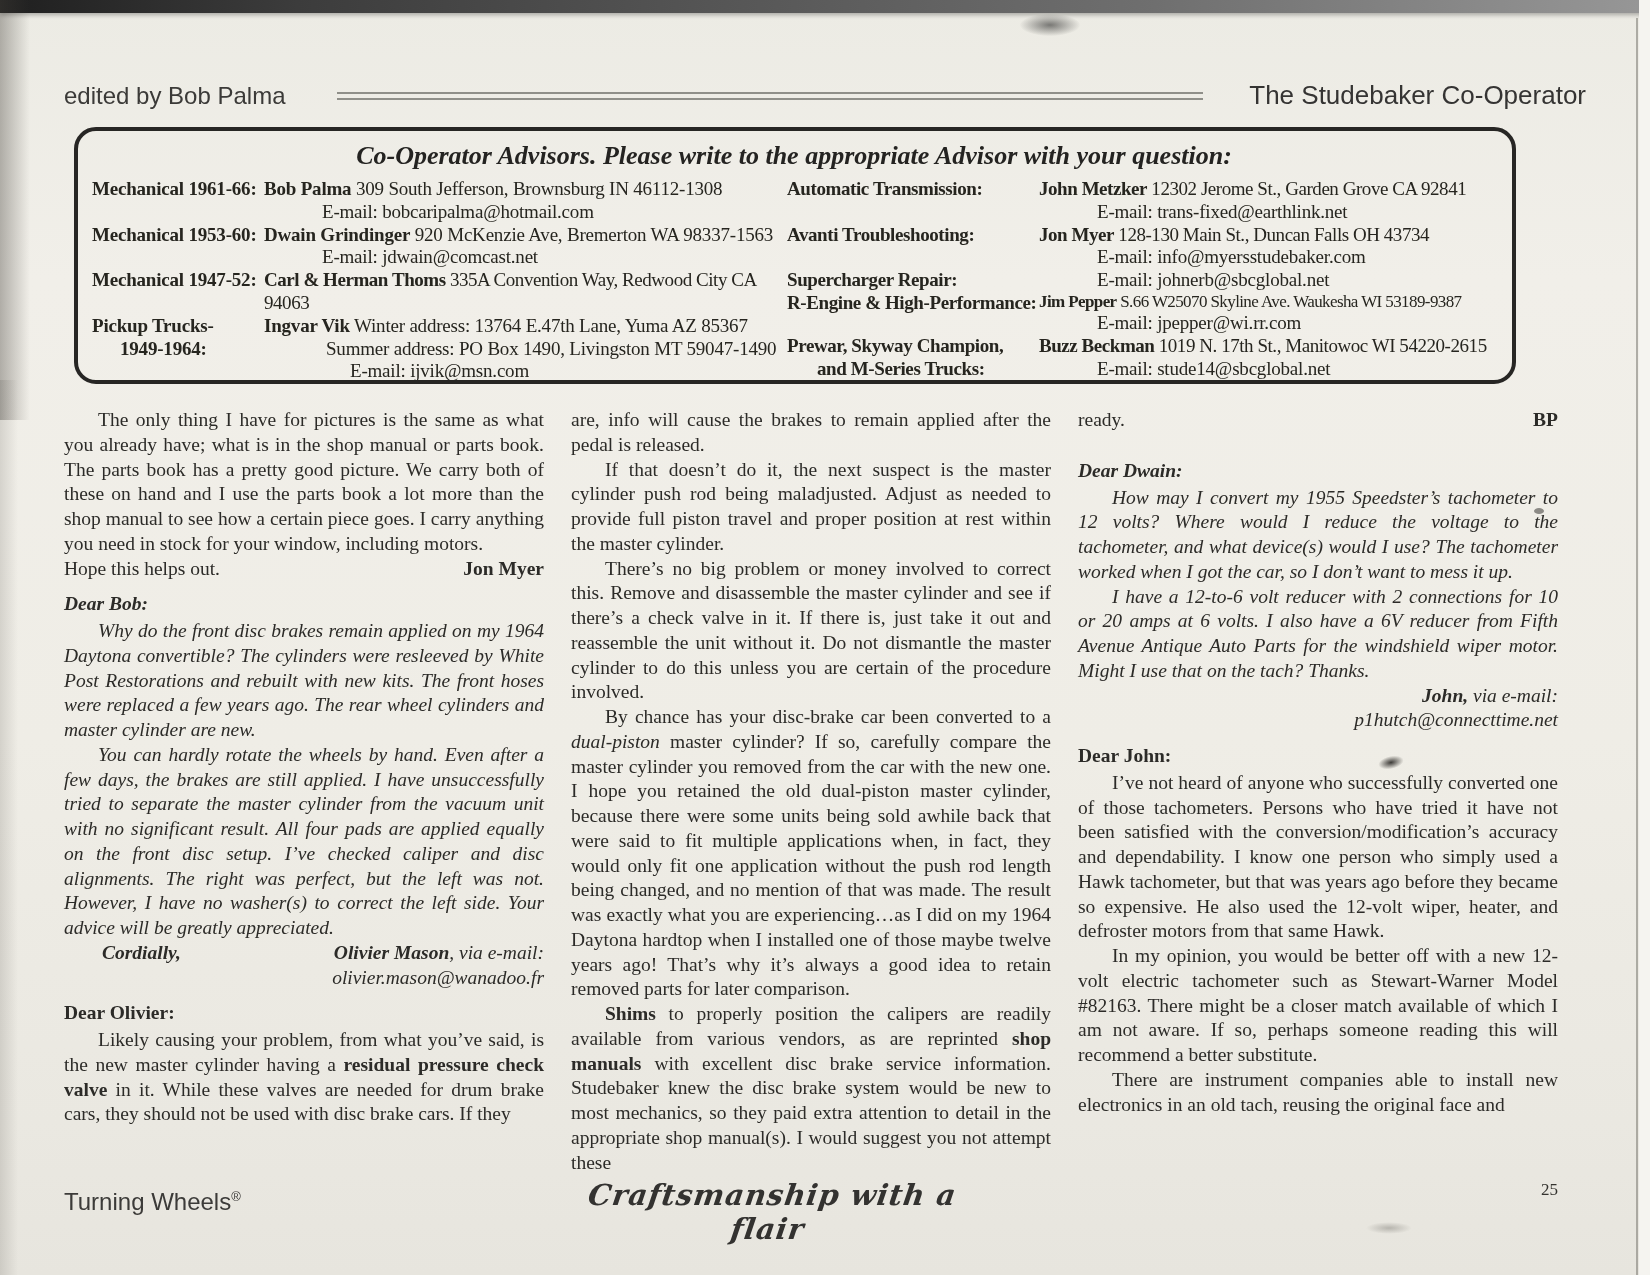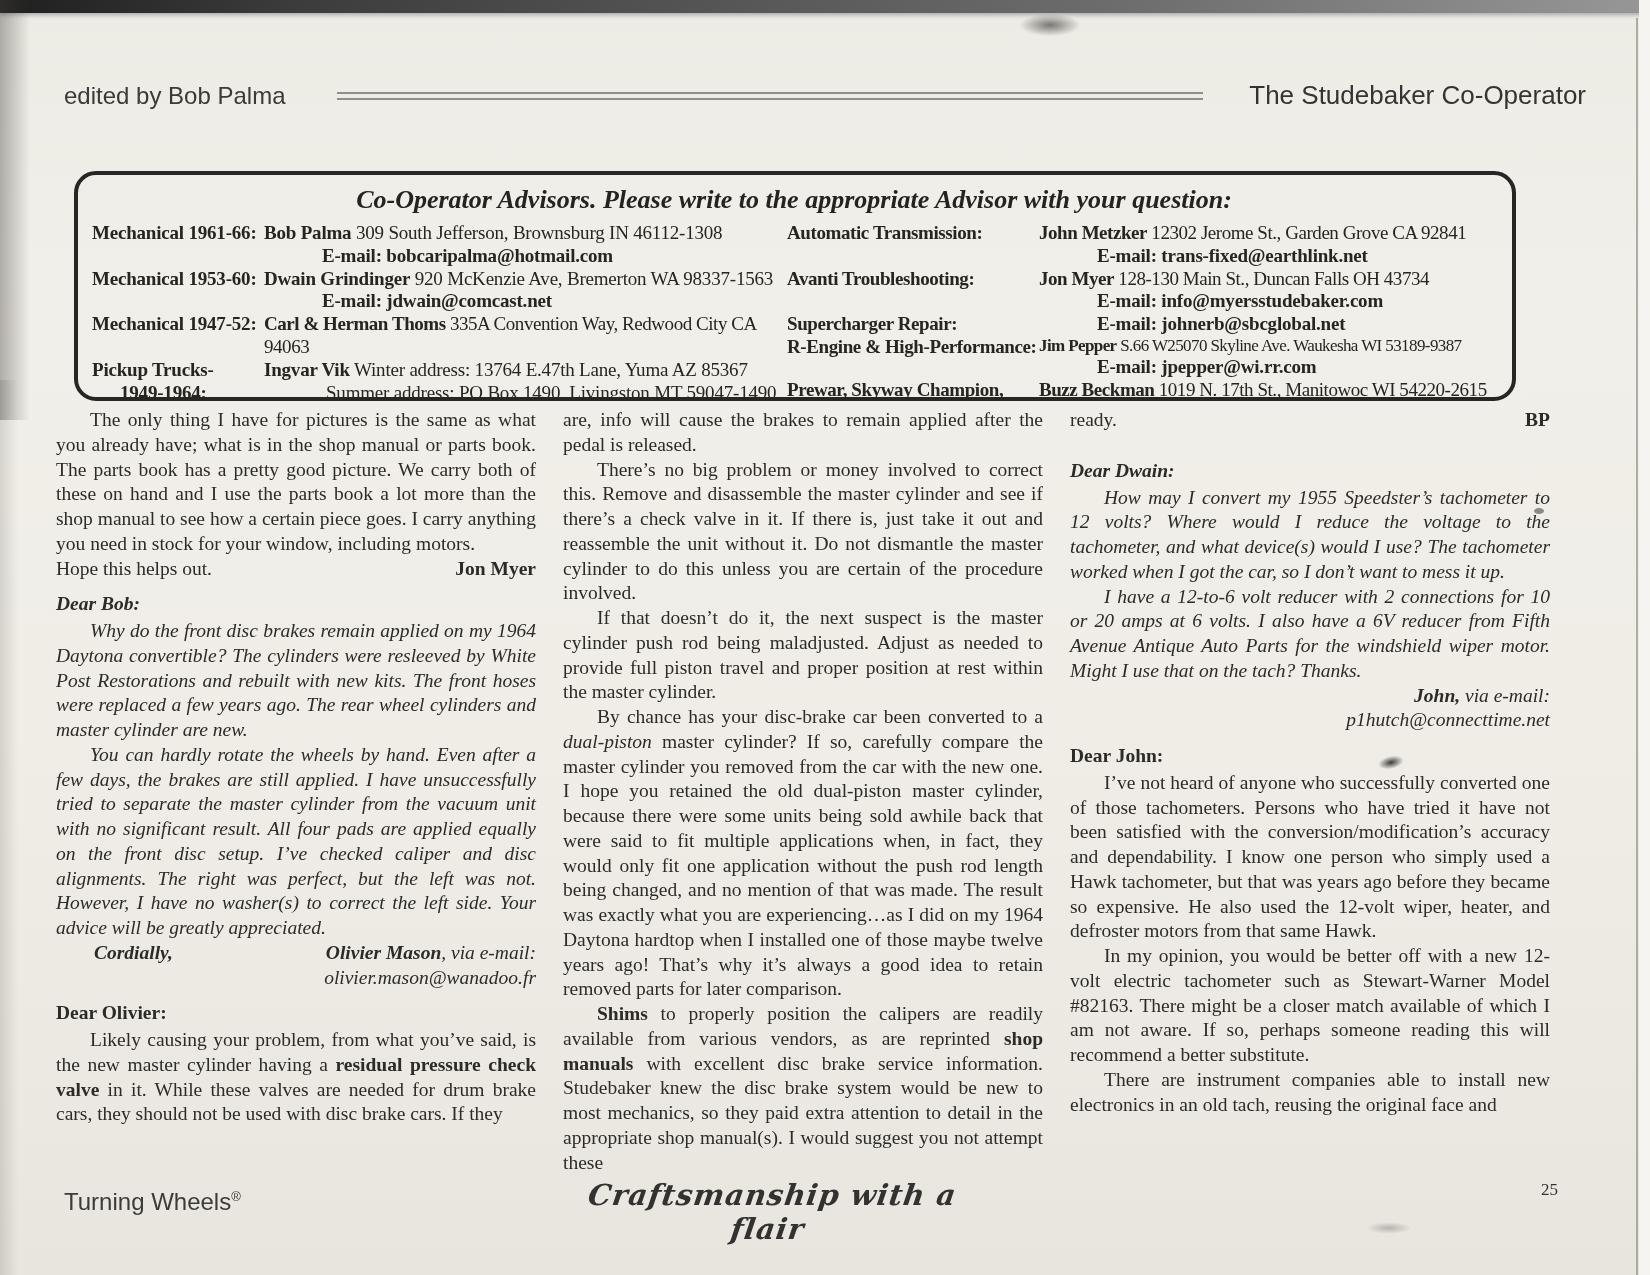--- a/index.html
+++ b/index.html
@@ -26,42 +26,42 @@
   .sm4{left:1366px;top:1222px;width:46px;height:12px;
        background:radial-gradient(ellipse at center,rgba(90,88,82,.35),rgba(90,88,82,0) 70%);}
   
   .hdr{position:absolute;left:64px;right:64px;top:80px;display:flex;align-items:center;
        font-family:"Liberation Sans", sans-serif;}
   .hdr-left{font-size:24px;color:#3b3a38;white-space:nowrap;}
   .hdr-rule{flex:1;height:4px;border-top:2px solid #70706b;border-bottom:2px solid #70706b;
             margin:0 46px 0 52px;opacity:.75;}
   .hdr-right{font-size:26px;color:#353433;white-space:nowrap;}
   
-  .advisors{position:absolute;left:74px;top:127px;width:1442px;height:230px;box-sizing:border-box;
-            border:4px solid #272624;border-radius:22px;padding:8px 16px 6px 14px;overflow:hidden;margin-top:44px;}
+  .advisors{position:absolute;left:74px;top:127px;width:1442px;height:257px;box-sizing:border-box;
+            border:4px solid #272624;border-radius:22px;padding:8px 16px 6px 14px;overflow:hidden;}
   .adv-title{text-align:center;font-weight:bold;font-style:italic;font-size:26px;color:#242321;
              margin:2px 0 7px;}
   .adv-cols{display:flex;}
   .adv-col{font-size:19px;line-height:1.2;letter-spacing:-0.2px;color:#26251f;}
   .adv-col-left{width:695px;flex-shrink:0;}
   .adv-col-right{flex:1;}
   .adv-row{display:flex;}
   .adv-label{font-weight:bold;flex-shrink:0;}
   .adv-col-left .adv-label{width:172px;}
   .adv-col-right .adv-label{width:252px;letter-spacing:-0.4px;}
   .adv-content{flex:1;}
   .adv-line b{font-weight:bold;}
-  .adv-sub{padding-left:58px;font-weight:bold;}
+  .adv-sub{padding-left:58px;}
   .adv-line2{padding-left:34px;}
   .lbl-ind{padding-left:28px;}
   .lbl-ind3{padding-left:30px;}
   .squeeze{font-size:17px;letter-spacing:-0.6px;white-space:nowrap;}
   .tight{letter-spacing:-0.45px;}
   
-  .cols{position:absolute;left:56px;top:408px;width:1494px;display:flex;gap:27px;
+  .cols{position:absolute;left:64px;top:408px;width:1494px;display:flex;gap:27px;
         font-size:19.5px;line-height:1.27;color:#2c2b28;text-align:justify;}
   .col{width:480px;flex-shrink:0;}
   .col p{margin:0;}
   .ind{text-indent:34px;}
   .it{font-style:italic;}
   .bi{font-style:italic;font-weight:bold;}
   .letter-h{font-weight:bold;margin:11px 0 2px;text-align:left;}
   .letter-h.italic{font-style:italic;}
   .sigline{display:flex;justify-content:space-between;}
   .sigline .b{font-weight:bold;}
@@ -200,22 +200,22 @@
         <span class="bi cordial">Cordially,</span>
         <span class="it"><b class="bi">Olivier Mason</b><span>, via e-mail:</span></span>
       </div>
       <div class="right it">olivier.mason@wanadoo.fr</div>
       <div class="letter-h">Dear Olivier:</div>
       <p class="ind"><span>Likely causing your problem, from what you’ve said, is the new master cylinder having a </span><b>residual pressure check valve</b><span> in it. While these valves are needed for drum brake cars, they should not be used with disc brake cars. If they</span></p>
     </div>
 
     <div class="col">
       <p>are, info will cause the brakes to remain applied after the pedal is released.</p>
+      <p class="ind">If that doesn’t do it, the next suspect is the master cylinder push rod being maladjusted. Adjust as needed to provide full piston travel and proper position at rest within the master cylinder.</p>
       <p class="ind">There’s no big problem or money involved to correct this. Remove and disassemble the master cylinder and see if there’s a check valve in it. If there is, just take it out and reassemble the unit without it. Do not dismantle the master cylinder to do this unless you are certain of the procedure involved.</p>
-      <p class="ind">If that doesn’t do it, the next suspect is the master cylinder push rod being maladjusted. Adjust as needed to provide full piston travel and proper position at rest within the master cylinder.</p>
       <p class="ind"><span>By chance has your disc-brake car been converted to a </span><i>dual-piston</i><span> master cylinder? If so, carefully compare the master cylinder you removed from the car with the new one. I hope you retained the old dual-piston master cylinder, because there were some units being sold awhile back that were said to fit multiple applications when, in fact, they would only fit one application without the push rod length being changed, and no mention of that was made. The result was exactly what you are experiencing…as I did on my 1964 Daytona hardtop when I installed one of those maybe twelve years ago! That’s why it’s always a good idea to retain removed parts for later comparison.</span></p>
       <p class="ind"><b>Shims</b><span> to properly position the calipers are readily available from various vendors, as are reprinted </span><b>shop manuals</b><span> with excellent disc brake service information. Studebaker knew the disc brake system would be new to most mechanics, so they paid extra attention to detail in the appropriate shop manual(s). I would suggest you not attempt these</span></p>
     </div>
 
     <div class="col">
       <div class="sigline">
         <span>ready.</span>
         <span class="b">BP</span>
       </div>
       <div class="letter-h italic gap-top">Dear Dwain:</div>

